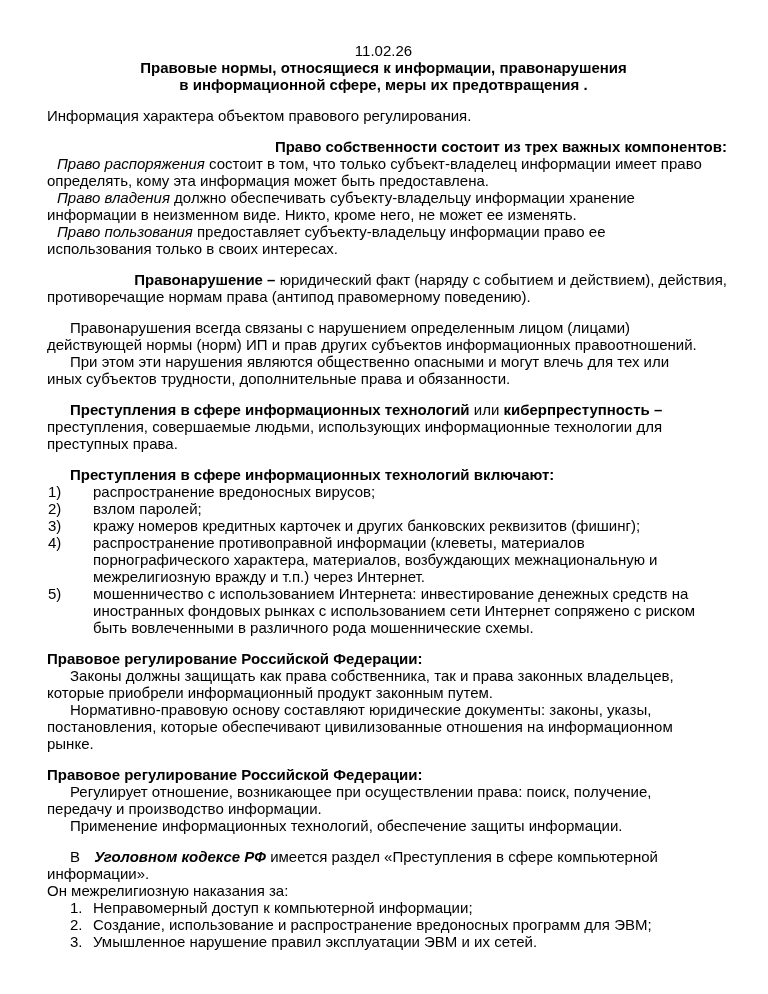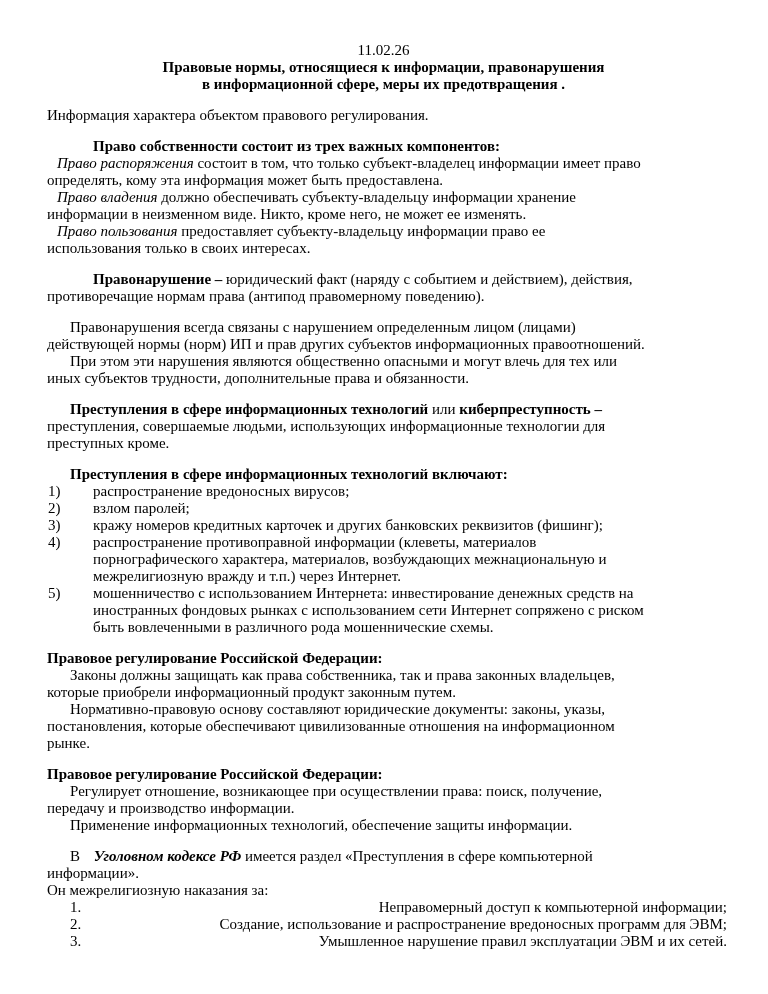--- a/index.html
+++ b/index.html
@@ -1,33 +1,33 @@
 <!DOCTYPE html>
 <html><head>
   <meta charset="utf-8">
   <style>
     html, body { margin: 0; padding: 0; background: #ffffff; }
     body {
       width: 768px; height: 994px; overflow: hidden; position: relative;
       font-family: "Liberation Sans", sans-serif; font-size: 15px; color: #000;
     }
-    .page { position: absolute; left: 47px; top: 42px; width: 680px; font-family: Liberation Serif, serif; }
+    .page { position: absolute; left: 47px; top: 42px; width: 680px; }
     .line { height: 17px; line-height: 17px; white-space: nowrap; }
     .center { text-align: center; width: 673px; }
     .b { font-weight: bold; }
     .i { font-style: italic; margin-left: 10px; }
     .gap { height: 14px; }
     .ind1 { padding-left: 23px; }
-    .ind2 { padding-left: 46px; }
+    .ind2 { padding-left: 46px; text-align: right; }
     .li { position: relative; }
     .li .num { position: absolute; left: 0; }
     .li1 .num { left: 1px; }
     .li1 .txt { padding-left: 46px; display: block; }
     .li2 .num { left: 23px; }
-    .li2 .txt { padding-left: 46px; display: block; text-align: right; }
+    .li2 .txt { padding-left: 46px; display: block; }
   </style>
 </head>
 <body>
 
 <div class="page">
 
   <div class="line center">11.02.26</div>
   <div class="line center b">Правовые нормы, относящиеся к информации, правонарушения</div>
   <div class="line center b"><span>в информационной сфере, меры их предотвращения</span> <span>.</span></div>
 
@@ -52,21 +52,21 @@
   <div class="gap"></div>
   <div class="line ind1">Правонарушения всегда связаны с нарушением определенным лицом (лицами)</div>
   <div class="line">действующей нормы (норм) ИП и прав других субъектов информационных правоотношений.</div>
   <div class="line ind1">При этом эти нарушения являются общественно опасными и могут влечь для тех или</div>
   <div class="line">иных субъектов трудности, дополнительные права и обязанности.</div>
 
   <div class="gap"></div>
 
   <div class="line ind1"><span class="b">Преступления в сфере информационных технологий</span><span> или </span><span class="b">киберпреступность –</span></div>
   <div class="line">преступления, совершаемые людьми, использующих информационные технологии для</div>
-  <div class="line">преступных кроме.</div>
+  <div class="line">преступных права.</div>
 
   <div class="gap"></div>
   <div class="line b ind1">Преступления в сфере информационных технологий включают:</div>
   <div>
     <div class="li li1">
       <span class="num line">1)</span>
       <span class="txt line">распространение вредоносных вирусов;</span>
     </div>
     <div class="li li1">
       <span class="num line">2)</span>

